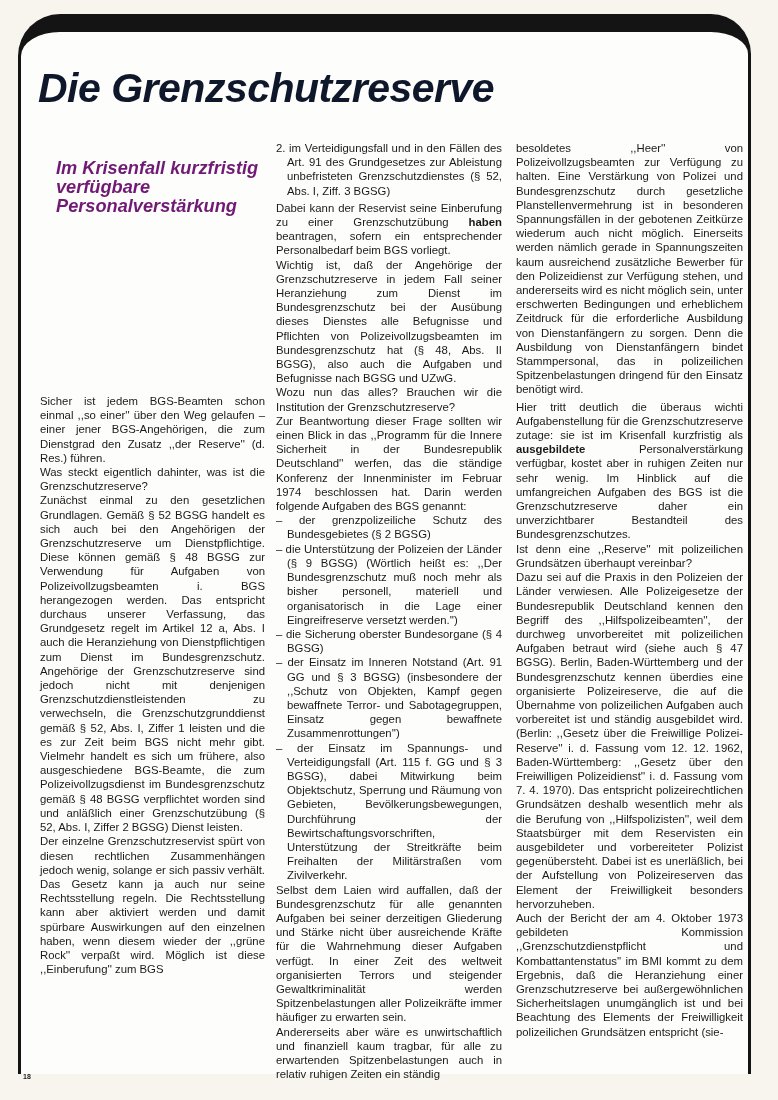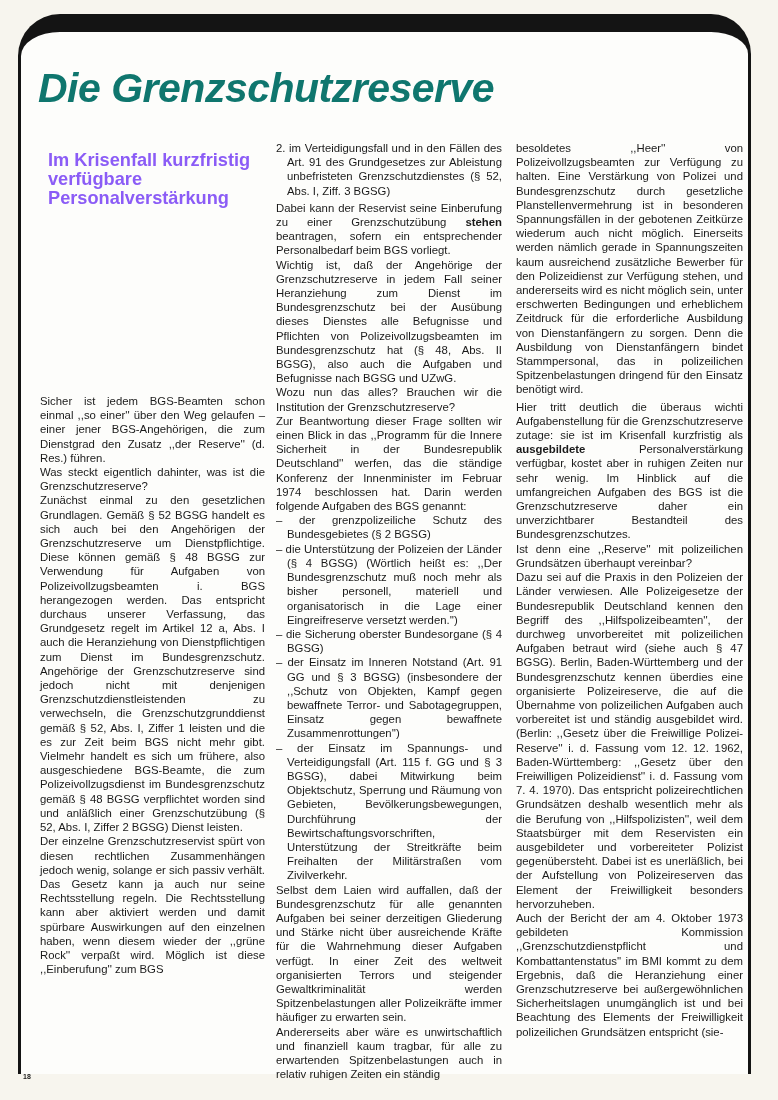--- a/index.html
+++ b/index.html
@@ -20,27 +20,27 @@
   }
   .frame-fade {
     position:absolute; left:0; right:0; top:1074px; height:30px;
     background:#f7f5ee;
   }
   .title {
     position:absolute; left:38px; top:68px;
     font-family:"Liberation Sans", sans-serif;
     font-weight:bold; font-style:italic;
     font-size:41px; letter-spacing:-0.5px;
-    color:#0f766e; margin:0; line-height:1;
+    color:#0f172a; margin:0; line-height:1;
   }
   .subtitle {
     position:absolute; left:40px; top:143px; width:225px;
-    font-weight:bold; 
+    font-weight:bold; font-style:italic;
     font-size:18.2px; line-height:19px;
-    color:#8b5cf6; margin:8px;
+    color:#701a75; margin:16px;
   }
   .col {
     position:absolute;
     font-size:11.35px; line-height:14.2px;
     text-align:justify;
     hyphens:manual;
   }
   .col p { margin:0; }
   .col1 { left:40px; top:394px; width:225px; }
   .col2 { left:276px; top:141px; width:226px; }
@@ -65,26 +65,26 @@
 
 <div class="col col1">
   <p>Sicher ist jedem BGS-Beamten schon einmal ,,so einer'' über den Weg gelaufen – einer jener BGS-Angehörigen, die zum Dienstgrad den Zusatz ,,der Reserve'' (d. Res.) führen.</p>
   <p>Was steckt eigentlich dahinter, was ist die Grenzschutzreserve?</p>
   <p>Zunächst einmal zu den gesetzlichen Grundlagen. Gemäß § 52 BGSG handelt es sich auch bei den Angehörigen der Grenzschutzreserve um Dienstpflichtige. Diese können gemäß § 48 BGSG zur Verwendung für Aufgaben von Polizeivollzugsbeamten i. BGS herangezogen werden. Das entspricht durchaus unserer Verfassung, das Grundgesetz regelt im Artikel 12 a, Abs. I auch die Heranziehung von Dienstpflichtigen zum Dienst im Bundesgrenzschutz. Angehörige der Grenzschutzreserve sind jedoch nicht mit denjenigen Grenzschutzdienstleistenden zu verwechseln, die Grenzschutzgrunddienst gemäß § 52, Abs. I, Ziffer 1 leisten und die es zur Zeit beim BGS nicht mehr gibt. Vielmehr handelt es sich um frühere, also ausgeschiedene BGS-Beamte, die zum Polizeivollzugsdienst im Bundesgrenzschutz gemäß § 48 BGSG verpflichtet worden sind und anläßlich einer Grenzschutzübung (§ 52, Abs. I, Ziffer 2 BGSG) Dienst leisten.</p>
   <p>Der einzelne Grenzschutzreservist spürt von diesen rechtlichen Zusammenhängen jedoch wenig, solange er sich passiv verhält. Das Gesetz kann ja auch nur seine Rechtsstellung regeln. Die Rechtsstellung kann aber aktiviert werden und damit spürbare Auswirkungen auf den einzelnen haben, wenn diesem wieder der ,,grüne Rock'' verpaßt wird. Möglich ist diese ,,Einberufung'' zum BGS</p>
 </div>
 
 <div class="col col2">
   <p class="numitem">2. im Verteidigungsfall und in den Fällen des Art. 91 des Grundgesetzes zur Ableistung unbefristeten Grenzschutzdienstes (§ 52, Abs. I, Ziff. 3 BGSG)</p>
-  <p class="gap"><span>Dabei kann der Reservist seine Einberufung zu einer Grenzschutzübung </span><b>stehen</b><span> beantragen, sofern ein entsprechender Personalbedarf beim BGS vorliegt.</span></p>
+  <p class="gap"><span>Dabei kann der Reservist seine Einberufung zu einer Grenzschutzübung </span><b>haben</b><span> beantragen, sofern ein entsprechender Personalbedarf beim BGS vorliegt.</span></p>
   <p>Wichtig ist, daß der Angehörige der Grenzschutzreserve in jedem Fall seiner Heranziehung zum Dienst im Bundesgrenzschutz bei der Ausübung dieses Dienstes alle Befugnisse und Pflichten von Polizeivollzugsbeamten im Bundesgrenzschutz hat (§ 48, Abs. II BGSG), also auch die Aufgaben und Befugnisse nach BGSG und UZwG.</p>
   <p>Wozu nun das alles? Brauchen wir die Institution der Grenzschutzreserve?</p>
   <p>Zur Beantwortung dieser Frage sollten wir einen Blick in das ,,Programm für die Innere Sicherheit in der Bundesrepublik Deutschland'' werfen, das die ständige Konferenz der Innenminister im Februar 1974 beschlossen hat. Darin werden folgende Aufgaben des BGS genannt:</p>
   <p class="dashitem">– der grenzpolizeiliche Schutz des Bundesgebietes (§ 2 BGSG)</p>
-  <p class="dashitem">– die Unterstützung der Polizeien der Länder (§ 4 BGSG) (Wörtlich heißt es: ,,Der Bundesgrenzschutz muß noch mehr als bisher personell, materiell und organisatorisch in die Lage einer Eingreifreserve versetzt werden.'')</p>
+  <p class="dashitem">– die Unterstützung der Polizeien der Länder (§ 9 BGSG) (Wörtlich heißt es: ,,Der Bundesgrenzschutz muß noch mehr als bisher personell, materiell und organisatorisch in die Lage einer Eingreifreserve versetzt werden.'')</p>
   <p class="dashitem">– die Sicherung oberster Bundesorgane (§ 4 BGSG)</p>
   <p class="dashitem">– der Einsatz im Inneren Notstand (Art. 91 GG und § 3 BGSG) (insbesondere der ,,Schutz von Objekten, Kampf gegen bewaffnete Terror- und Sabotagegruppen, Einsatz gegen bewaffnete Zusammenrottungen'')</p>
   <p class="dashitem">– der Einsatz im Spannungs- und Verteidigungsfall (Art. 115 f. GG und § 3 BGSG), dabei Mitwirkung beim Objektschutz, Sperrung und Räumung von Gebieten, Bevölkerungsbewegungen, Durchführung der Bewirtschaftungsvorschriften, Unterstützung der Streitkräfte beim Freihalten der Militärstraßen vom Zivilverkehr.</p>
   <p>Selbst dem Laien wird auffallen, daß der Bundesgrenzschutz für alle genannten Aufgaben bei seiner derzeitigen Gliederung und Stärke nicht über ausreichende Kräfte für die Wahrnehmung dieser Aufgaben verfügt. In einer Zeit des weltweit organisierten Terrors und steigender Gewaltkriminalität werden Spitzenbelastungen aller Polizeikräfte immer häufiger zu erwarten sein.</p>
   <p>Andererseits aber wäre es unwirtschaftlich und finanziell kaum tragbar, für alle zu erwartenden Spitzenbelastungen auch in relativ ruhigen Zeiten ein ständig</p>
 </div>
 
 <div class="col col3">
   <p>besoldetes ,,Heer'' von Polizeivollzugsbeamten zur Verfügung zu halten. Eine Verstärkung von Polizei und Bundesgrenzschutz durch gesetzliche Planstellenvermehrung ist in besonderen Spannungsfällen in der gebotenen Zeitkürze wiederum auch nicht möglich. Einerseits werden nämlich gerade in Spannungszeiten kaum ausreichend zusätzliche Bewerber für den Polizeidienst zur Verfügung stehen, und andererseits wird es nicht möglich sein, unter erschwerten Bedingungen und erheblichem Zeitdruck für die erforderliche Ausbildung von Dienstanfängern zu sorgen. Denn die Ausbildung von Dienstanfängern bindet Stammpersonal, das in polizeilichen Spitzenbelastungen dringend für den Einsatz benötigt wird.</p>
   <p class="gap"><span>Hier tritt deutlich die überaus wichti Aufgabenstellung für die Grenzschutzreserve zutage: sie ist im Krisenfall kurzfristig als </span><b>ausgebildete</b><span> Personalverstärkung verfügbar, kostet aber in ruhigen Zeiten nur sehr wenig. Im Hinblick auf die umfangreichen Aufgaben des BGS ist die Grenzschutzreserve daher ein unverzichtbarer Bestandteil des Bundesgrenzschutzes.</span></p>

